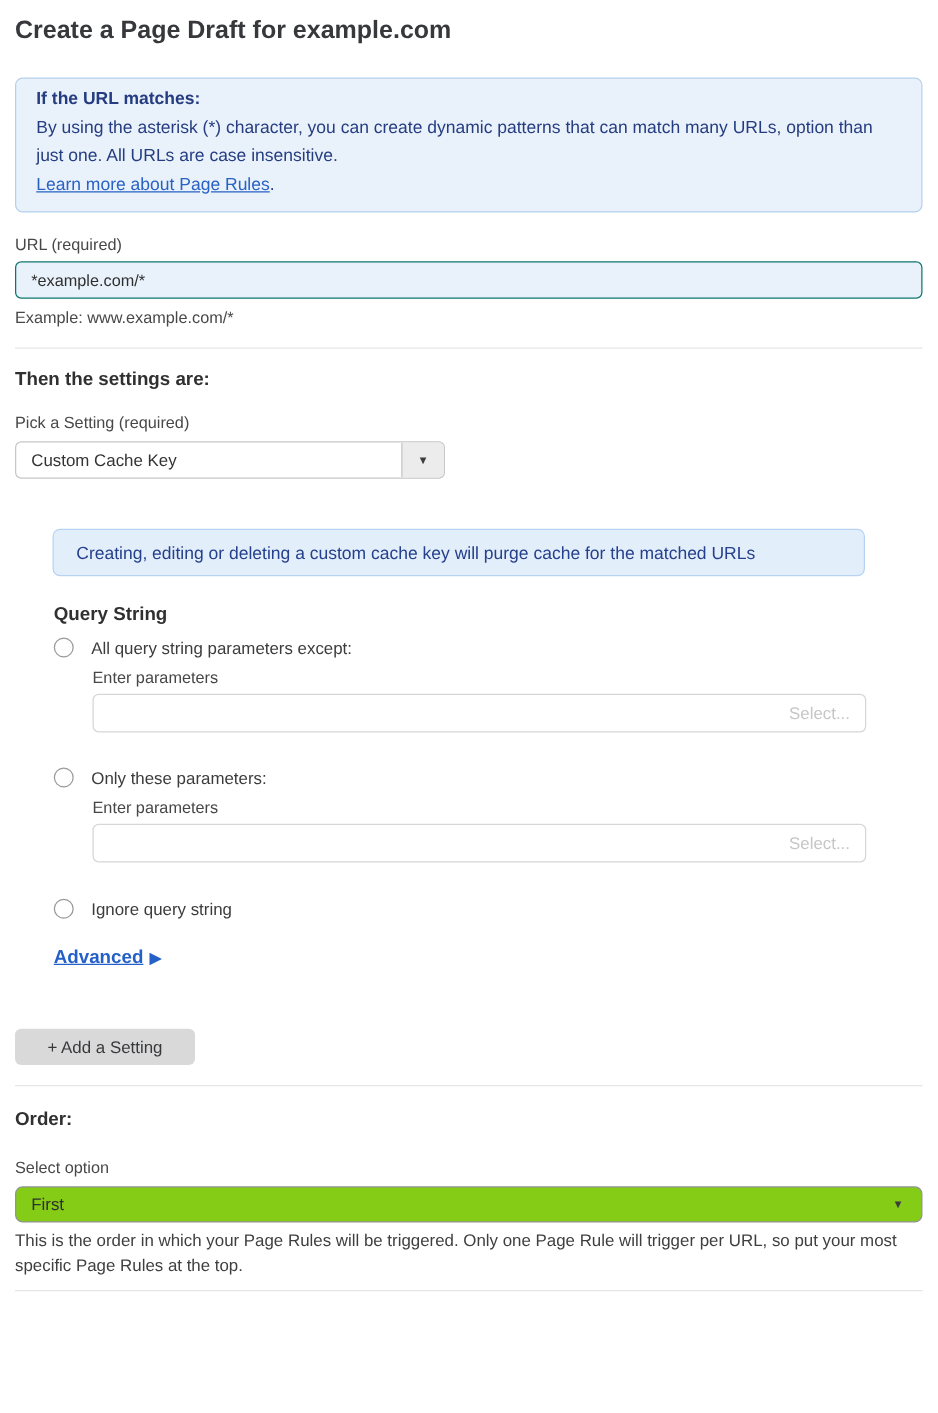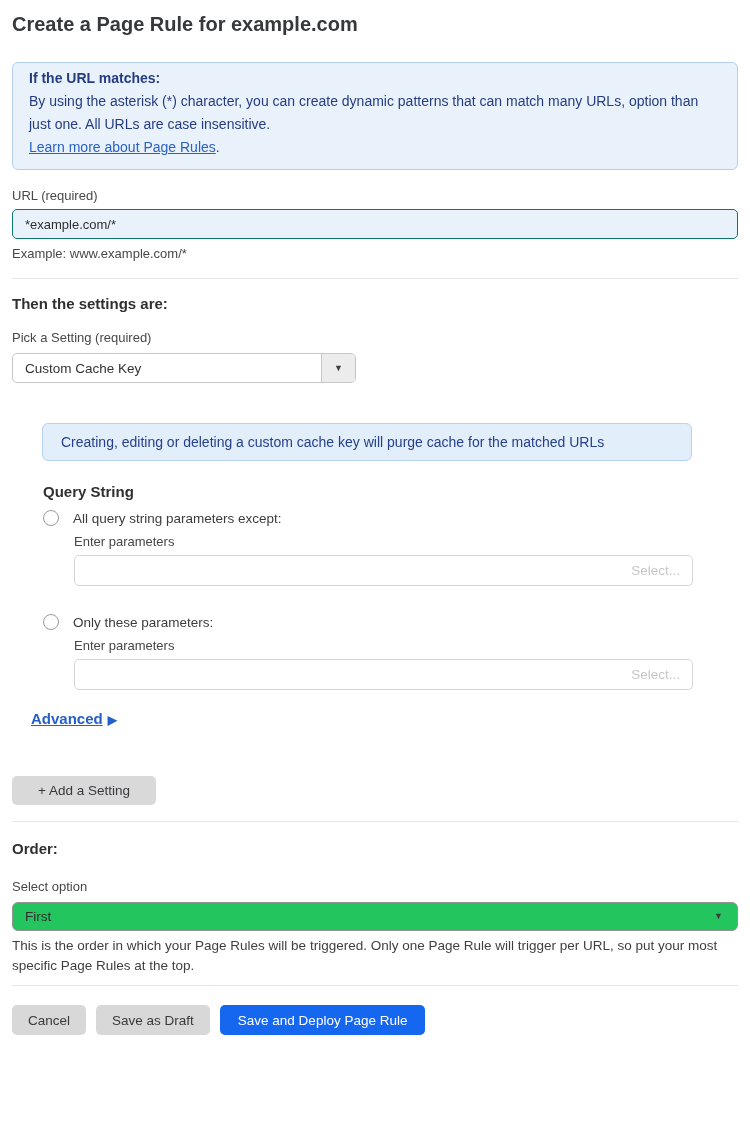--- a/index.html
+++ b/index.html
@@ -102,37 +102,37 @@
   .param-input {
     display: block; margin-top: 6px; width: 619px; height: 31px;
     border: 1px solid #d6d6d6; border-radius: 5px;
     padding: 0 12px; font-size: 13.5px; color: #333;
     font-family: "Liberation Sans", sans-serif;
     text-align: right;
   }
   .param-input::placeholder { color: #c6c6c6; opacity: 1; }
 
   .advanced-link {
-    margin-left: 19px; margin-top: 20px; display: inline-block;
+    margin-left: 31px; margin-top: 20px; display: inline-block;
     font-size: 15px; font-weight: 700; color: #2560c9; cursor: pointer;
   }
   .advanced-link .adv-text { text-decoration: underline; }
   .advanced-link .adv-arrow { font-size: 12px; margin-left: 5px; text-decoration: none; display: inline-block; }
 
   .add-setting-btn {
     display: inline-block; margin-top: 48px; height: 29px;
     background: #d9d9d9; border: none; border-radius: 5px;
     padding: 0 26px; font-size: 13.5px; color: #38393c;
     font-family: "Liberation Sans", sans-serif; cursor: pointer;
   }
 
   
   .order-select {
     margin-top: 8px; width: 726px; height: 29px;
-    border: 1px solid #939393; border-radius: 6px; background: #22c55e;
+    border: 1px solid #939393; border-radius: 6px; background: #84cc16;
     display: flex; align-items: center; justify-content: space-between;
     padding: 0 14px 0 12px; cursor: pointer;
   }
   .order-select .os-value { font-size: 13.5px; color: #2f2f2f; }
   .order-helper {
     margin-top: 5px; font-size: 13.5px; line-height: 20px; color: #3f3f3f;
     max-width: 726px;
   }
 
   
@@ -143,21 +143,21 @@
     cursor: pointer; padding: 0 16px;
   }
   .btn-gray { background: #d8d8d8; color: #38393c; }
   .btn-primary { background: #1667f0; color: #ffffff; padding: 0 18px; }
 </style>
 </head>
 <body>
 
 <div class="container">
 
-  <h1 class="page-title">Create a Page Rule for example.com</h1>
+  <h1 class="page-title">Create a Page Draft for example.com</h1>
 
   <div class="info-box">
     <div class="info-heading">If the URL matches:</div>
     <div class="info-body">By using the asterisk (*) character, you can create dynamic patterns that can match many URLs, option than just one. All URLs are case insensitive.</div>
     <div><a class="info-link">Learn more about Page Rules</a><span>.</span></div>
   </div>
 
   <div class="field-label">URL (required)</div>
   <input class="url-input" type="text" value="*example.com/*" style="">
   <div class="helper-text">Example: www.example.com/*</div>
@@ -190,20 +190,24 @@
 
   <div class="radio-row r3">
     <span class="radio-circle"></span>
     <span class="radio-label">Only these parameters:</span>
   </div>
   <div class="sub-block">
     <div class="sub-label">Enter parameters</div>
     <input class="param-input" type="text" placeholder="Select..." style="">
   </div>
 
+  <div class="radio-row r4">
+    <span class="radio-circle"></span>
+    <span class="radio-label">Ignore query string</span>
+  </div>
 
   <div>
     <a class="advanced-link"><span class="adv-text">Advanced</span><span class="adv-arrow">▶</span></a>
   </div>
 
   <div>
     <button class="add-setting-btn">+ Add a Setting</button>
   </div>
 
   <hr class="divider d2">
@@ -212,19 +216,14 @@
 
   <div class="field-label" style="margin-top:22px">Select option</div>
   <div class="order-select">
     <span class="os-value">First</span>
     <span class="arrow-down">▼</span>
   </div>
   <div class="order-helper">This is the order in which your Page Rules will be triggered. Only one Page Rule will trigger per URL, so put your most specific Page Rules at the top.</div>
 
   <hr class="divider d3">
 
-  <div class="footer-actions">
-    <button class="btn btn-gray">Cancel</button>
-    <button class="btn btn-gray">Save as Draft</button>
-    <button class="btn btn-primary">Save and Deploy Page Rule</button>
-  </div>
 
 </div>
 
 </body></html>

